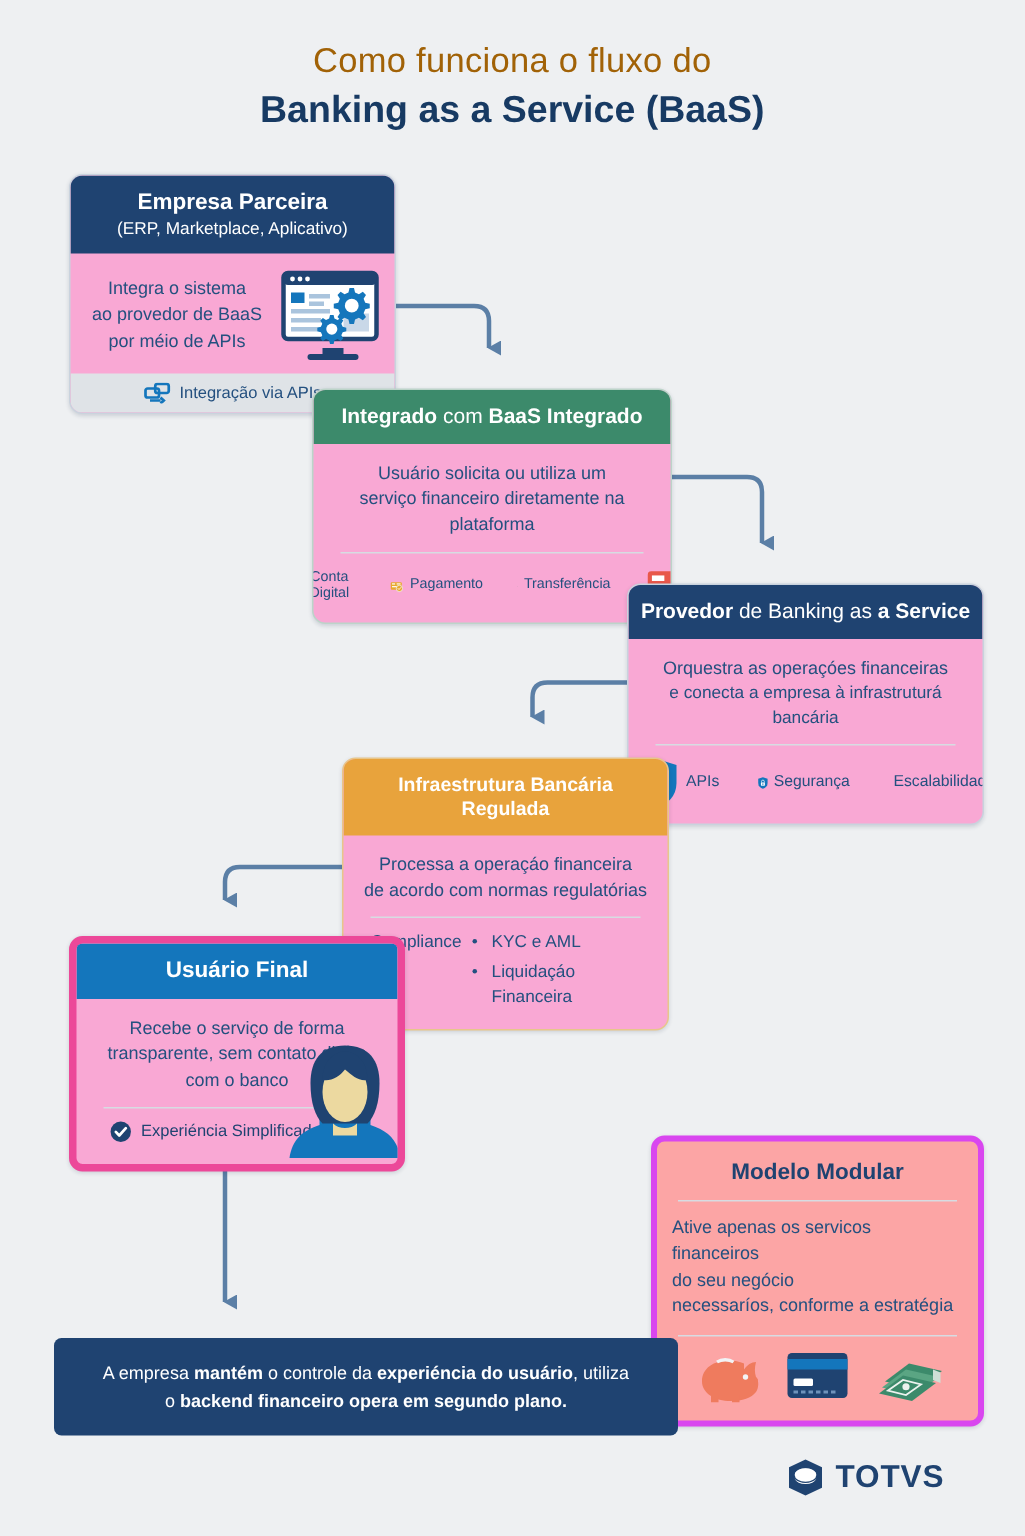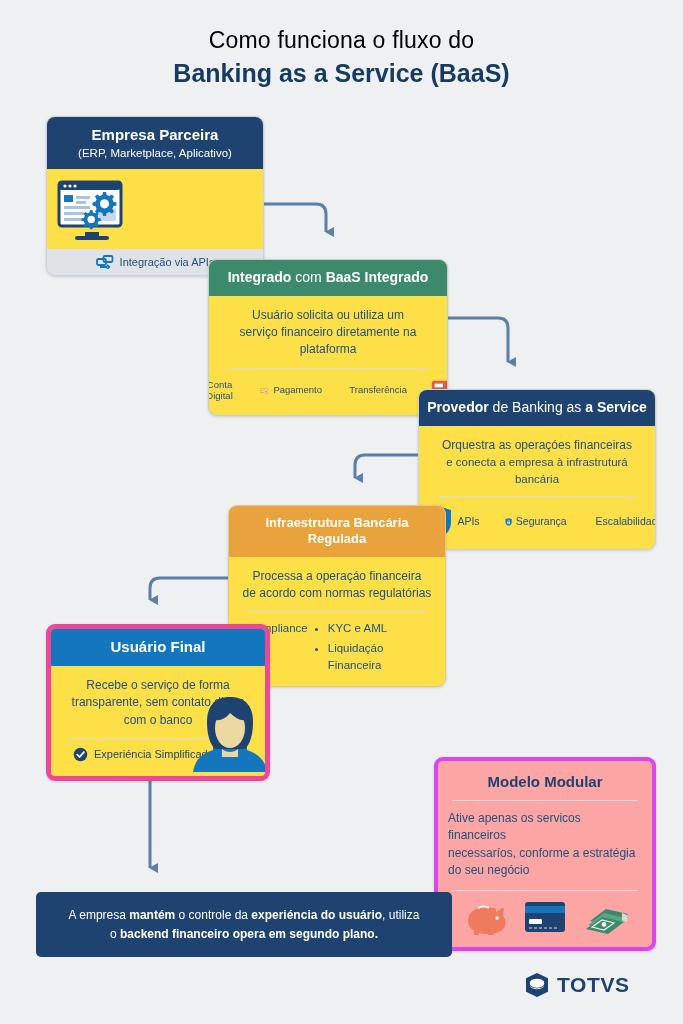--- a/index.html
+++ b/index.html
@@ -8,25 +8,25 @@
     background:#eef0f2;
     font-family:"Liberation Sans","DejaVu Sans",sans-serif;
     color:#1f4371;
     overflow:hidden;
     position:relative;
   }
   .stage{position:relative;width:683px;height:1024px;}
 
   
   .title-wrap{position:absolute;left:0;top:26px;width:683px;text-align:center;}
-  .title-1{font-size:23px;color:#000000;letter-spacing:.2px;line-height:1.25;font-weight:400;}
+  .title-1{font-size:23px;color:#a16207;letter-spacing:.2px;line-height:1.25;font-weight:400;}
   .title-2{font-size:25px;color:#173a63;font-weight:bold;line-height:1.3;margin-top:2px;}
 
   
-  .card{position:absolute;border-radius:9px;background:#fde047;
+  .card{position:absolute;border-radius:9px;background:#f9a8d4;
         box-shadow:0 1px 3px rgba(20,40,70,.16);overflow:hidden;}
   .card.bord-navy{border:1px solid #c9d3de;}
   .card.bord-green{border:1px solid #bcd4c9;}
   .card.bord-orange{border:1px solid #e8c68a;}
   .card.bord-blue{border:5px solid #ec4899;}
   .card-head{
     text-align:center;color:#fff;font-weight:bold;
     padding:9px 8px 9px;line-height:1.25;
   }
   .h-navy{background:#1f4371;}
@@ -119,20 +119,25 @@
 
     <path d="M150,772 V868" fill="none" stroke="#5b7fa6" stroke-width="3" marker-end="url(#ah)"></path>
   </svg>
 
   <div class="card bord-navy" id="card-empresa">
     <div class="card-head h-navy">
       <span class="head-main">Empresa Parceira</span>
       <span class="head-sub">(ERP, Marketplace, Aplicativo)</span>
     </div>
     <div class="card-body">
+      <div class="body-text">
+        <div>Integra o sistema</div>
+        <div>ao provedor de BaaS</div>
+        <div>por méio de APIs</div>
+      </div>
       <svg width="70" height="62" viewBox="0 0 70 62">
         <rect x="4" y="3" width="62" height="44" rx="3" fill="#fff" stroke="#1f4371" stroke-width="3"></rect>
         <rect x="4" y="3" width="62" height="8" rx="3" fill="#1f4371"></rect>
         <circle cx="10" cy="7" r="1.6" fill="#fff"></circle>
           <circle cx="15" cy="7" r="1.6" fill="#fff"></circle>
           <circle cx="20" cy="7" r="1.6" fill="#fff"></circle>
         <rect x="9" y="16" width="9" height="7" fill="#1476bc"></rect>
         <rect x="21" y="17" width="14" height="3" fill="#aac4dd"></rect>
         <rect x="21" y="22" width="10" height="3" fill="#aac4dd"></rect>
         <rect x="9" y="27" width="26" height="3" fill="#aac4dd"></rect>
@@ -314,22 +319,22 @@
         <path d="M31 57 c4 4 12 4 16 0 l0 8 l-16 0 z" fill="#ecd9a0"></path>
       </svg>
     </div>
   </div>
 
   <div class="card" id="card-modular">
     <div class="mm-title">Modelo Modular</div>
     <div class="divider" style="margin:10px 14px 9px;"></div>
     <div class="body-text" style="padding:0 10px;">
       <div>Ative apenas os servicos financeiros</div>
+      <div>do seu negócio</div>
       <div>necessaríos, conforme a estratégia</div>
-      <div>do seu negócio</div>
     </div>
     <div class="divider" style="margin:10px 14px 8px;"></div>
     <div class="icon-row" style="gap:16px;padding-bottom:12px;">
       <svg width="46" height="36" viewBox="0 0 46 36">
         <path d="M36 14 c2-3 5-5 8-5 c-1 4 -1 7 0 10 c2 2 2 7 0 10 c-3 4 -9 6 -17 6 c-10 0 -19-5 -19-13 c0-9 8-14 18-14 c4 0 8 1 10 2 z" fill="#ef7b5e"></path>
         <rect x="14" y="31" width="5" height="5" fill="#ef7b5e"></rect>
         <rect x="28" y="31" width="5" height="5" fill="#ef7b5e"></rect>
         <circle cx="37" cy="19" r="1.8" fill="#f2f3f5"></circle>
         <path d="M18 9 c3-2 8-2 11 0" fill="none" stroke="#f2f3f5" stroke-width="2.2"></path>
         <path d="M43 19 c3 0 3 5 0 5" fill="#ef7b5e"></path>

